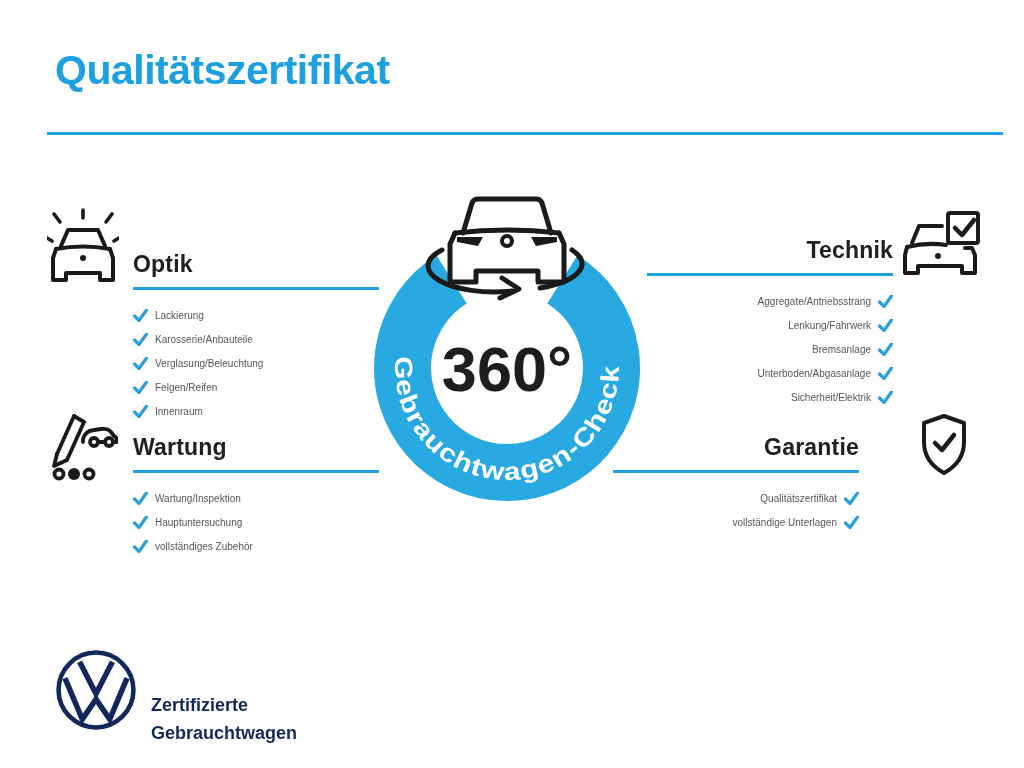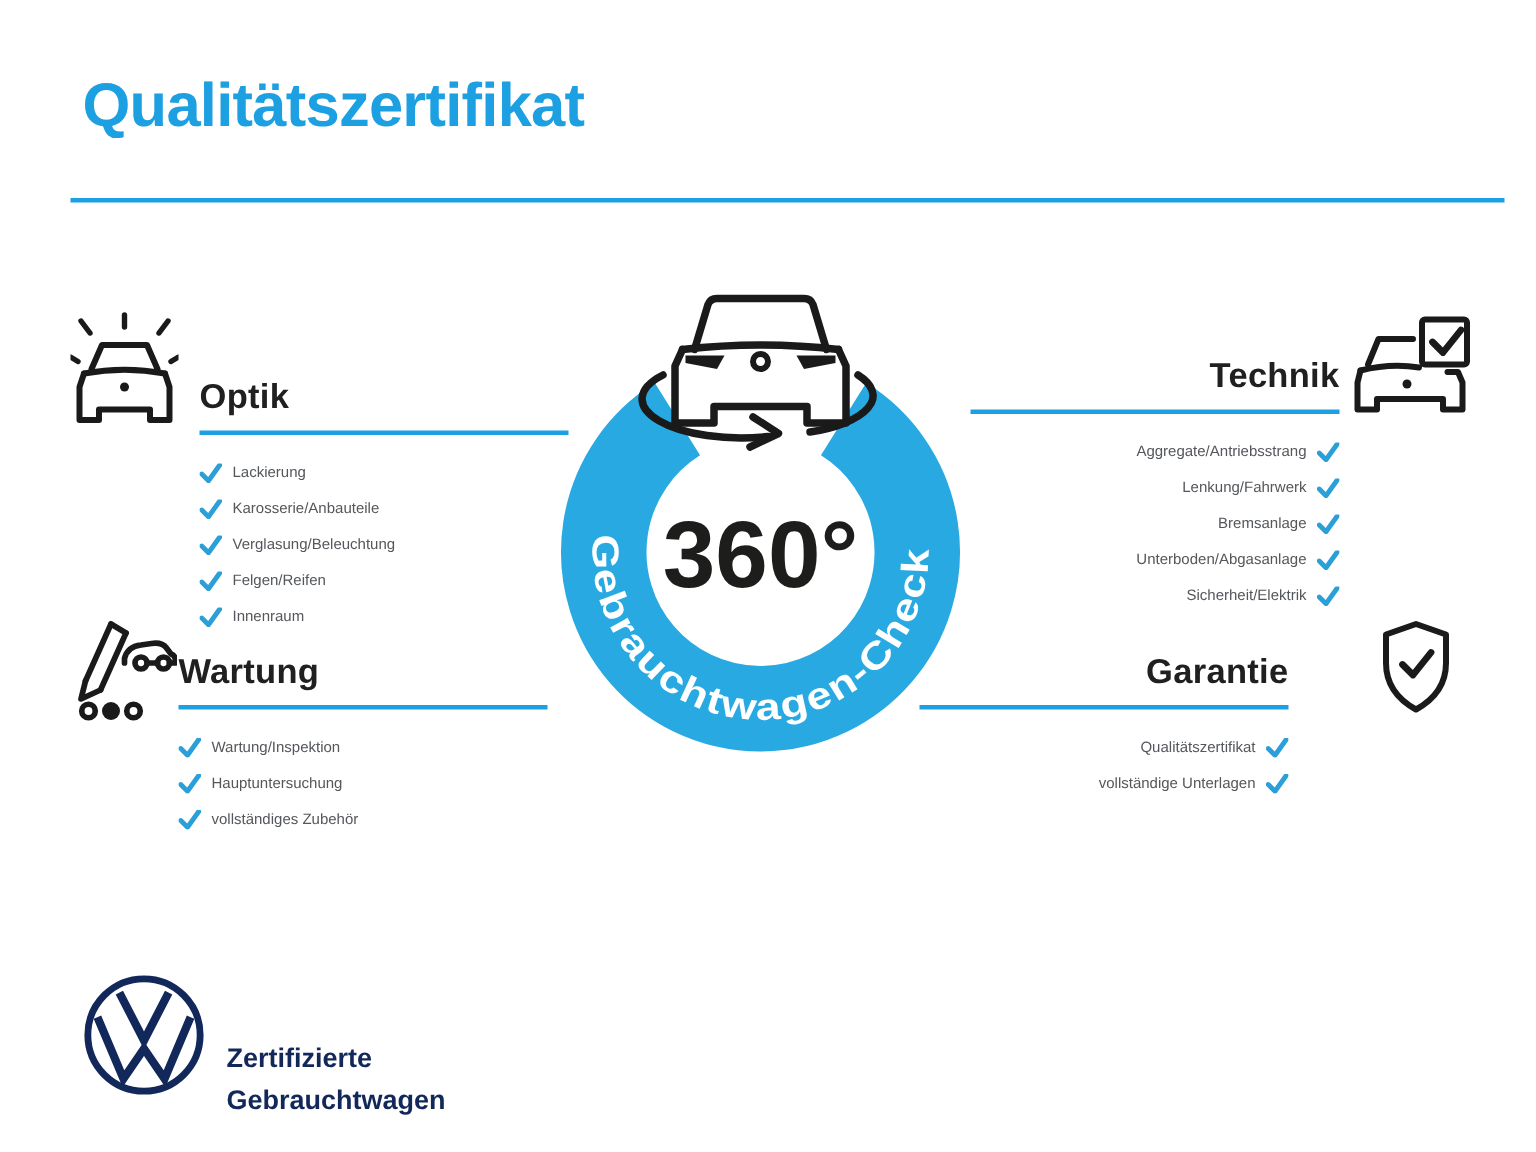--- a/index.html
+++ b/index.html
@@ -26,21 +26,21 @@
   .panel .rule { height:3px; margin-top:9px; background:var(--accent-blue,#1CA0E1); }
   .panel ul { list-style:none; margin:13px 0 0 0; padding:0; }
   .panel li {
     display:flex; align-items:center; gap:7px; height:24px;
     font-size:10px; color:var(--item-text,#54575B);
   }
   .panel.right h2 { text-align:right; }
   .panel.right li { justify-content:flex-end; }
   #optik    { left:133px; top:237px;margin-top:14px; }
   #technik  { left:647px; top:237px; }
-  #wartung  { left:119px; top:434px; }
+  #wartung  { left:133px; top:434px; }
   #garantie { left:613px; top:434px; }
 
   .ck { width:15px; height:13px; flex:0 0 auto; }
   .ck path {
     fill:none; stroke:var(--check-blue,#2A9FD8);
     stroke-width:3.2; stroke-linecap:round; stroke-linejoin:round;
   }
   .icon { position:absolute; }
   .stk { fill:none; stroke:var(--icon-stroke,#1A1A1A); stroke-linecap:round; stroke-linejoin:round; }
   #icon-optik    { left:47px;  top:208px; width:72px; height:80px; }

